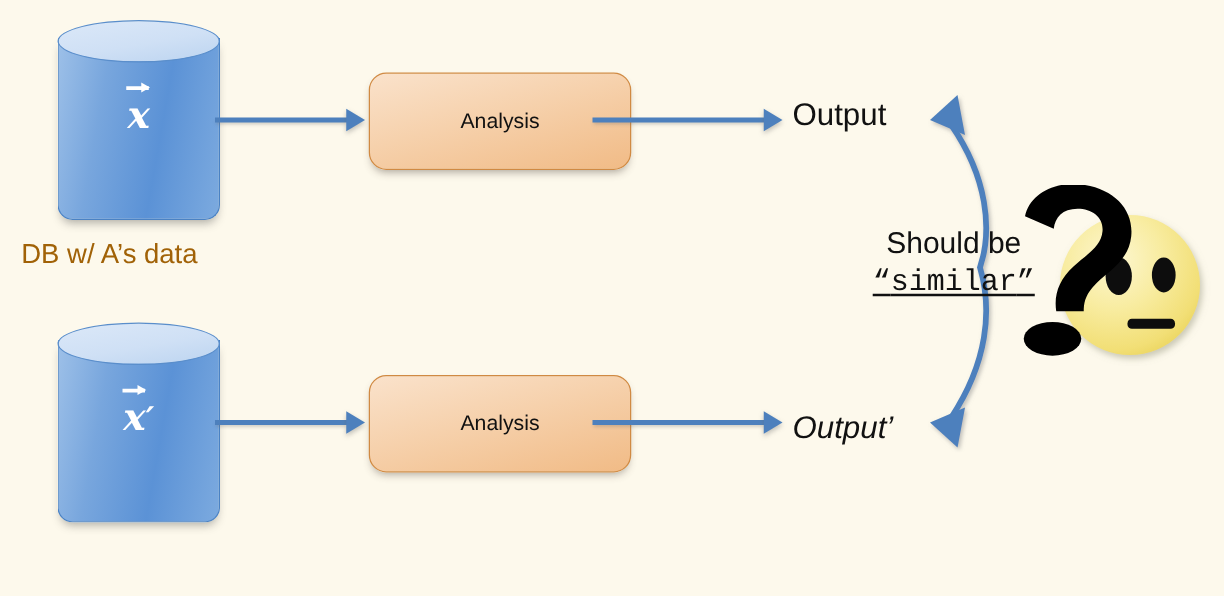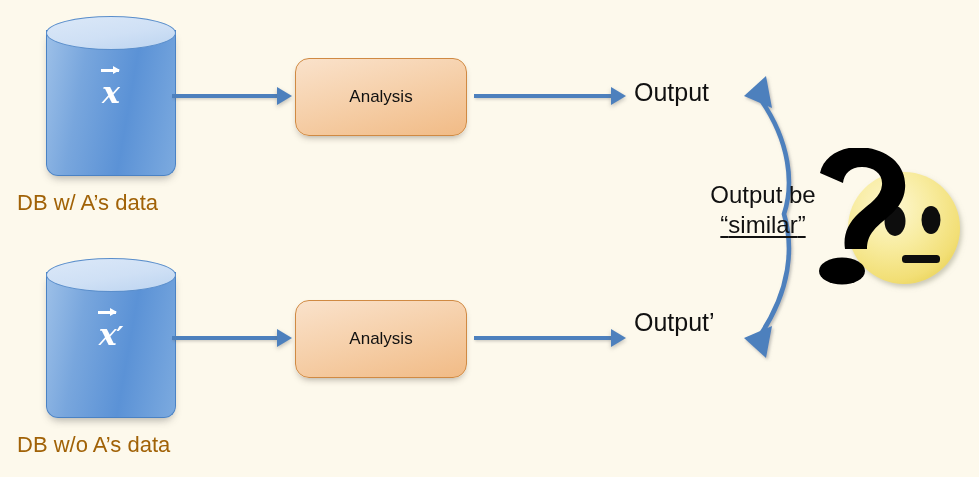--- a/index.html
+++ b/index.html
@@ -90,21 +90,21 @@
   .db-caption {
     position: absolute;
     font-size: 22px;
     color: #a16207;
     white-space: nowrap;
   }
 
   
   .analysis-box {
     position: absolute;
-    width: 172px;
+    width: 210px;
     height: 78px;
     border-radius: 14px;
     border: 1.6px solid #d08a43;
     background: linear-gradient(165deg, #fae2cb 0%, #f6d1ac 45%, #f1bb86 100%);
     box-shadow: 0 4px 7px -3px rgba(70,60,50,0.45);
     box-sizing: border-box;
     display: flex;
     align-items: center;
     justify-content: center;
   }
@@ -164,20 +164,21 @@
     width: 150px;
     text-align: center;
     font-size: 24px;
     color: #111111;
     line-height: 1.26;
     z-index: 4;
   }
   #similar-note .u {
     text-decoration: underline;
     text-underline-offset: 3px;
+    font-family: Liberation Mono, monospace;
   }
 
   
   #emoji-wrap {
     position: absolute;
     left: 812px;
     top: 148px;
     width: 165px;
     height: 145px;
   }
@@ -214,53 +215,52 @@
   <div class="output-label" style="left:634px; top:78px;">Output</div>
 
   <div class="cylinder" style="left:46px; top:258px;">
     <div class="cyl-body"></div>
     <div class="cyl-top"></div>
     <div class="cyl-label">
       <span class="vec"><span class="bar"></span><span>x</span></span><span class="prime">′</span>
     </div>
   </div>
 
-  <div class="db-caption" style="left:17px; top:432px;">DB w/o A’s data</div>
 
   <div class="arrow" style="left:172px; top:335px; width:120px;">
     <div class="shaft"></div>
       <div class="head"></div>
   </div>
 
   <div class="analysis-box" style="left:295px; top:300px;">
     <span>Analysis</span>
   </div>
 
   <div class="arrow" style="left:474px; top:335px; width:152px;">
     <div class="shaft"></div>
       <div class="head"></div>
   </div>
 
-  <div class="output-label" style="left:634px; top:308px;">Output’</div>
+  <div class="output-label" style="left:634px; top:328px;font-style:italic;">Output’</div>
 
   <svg id="curved-arrow" viewBox="0 0 100 290">
     <defs>
       <filter id="sdw" x="-40%" y="-40%" width="200%" height="200%">
         <feDropShadow dx="1.5" dy="2" stdDeviation="1.6" flood-color="#8a8a8a" flood-opacity="0.55"></feDropShadow>
       </filter>
     </defs>
     <g filter="url(#sdw)">
       <path d="M 33 28 C 62 70, 66 112, 56 142 C 66 176, 62 218, 33 262" fill="none" stroke="#4d80bd" stroke-width="4.6" stroke-linecap="round"></path>
       <polygon points="38,4 44,36 16,24" fill="#4d80bd"></polygon>
       <polygon points="38,286 44,254 16,266" fill="#4d80bd"></polygon>
     </g>
   </svg>
 
   <div id="similar-note">
-    <div>Output be</div>
+    <div>Should be</div>
     <div><span class="u"><span>“</span><span>similar</span><span>”</span></span></div>
   </div>
 
   <svg id="emoji-wrap" viewBox="0 0 165 145">
     <defs>
       <radialGradient id="faceGrad" cx="38%" cy="32%" r="78%">
         <stop offset="0%" stop-color="#fdf7d2"></stop>
         <stop offset="45%" stop-color="#f8eca0"></stop>
         <stop offset="82%" stop-color="#f2df76"></stop>
         <stop offset="100%" stop-color="#e9d257"></stop>

